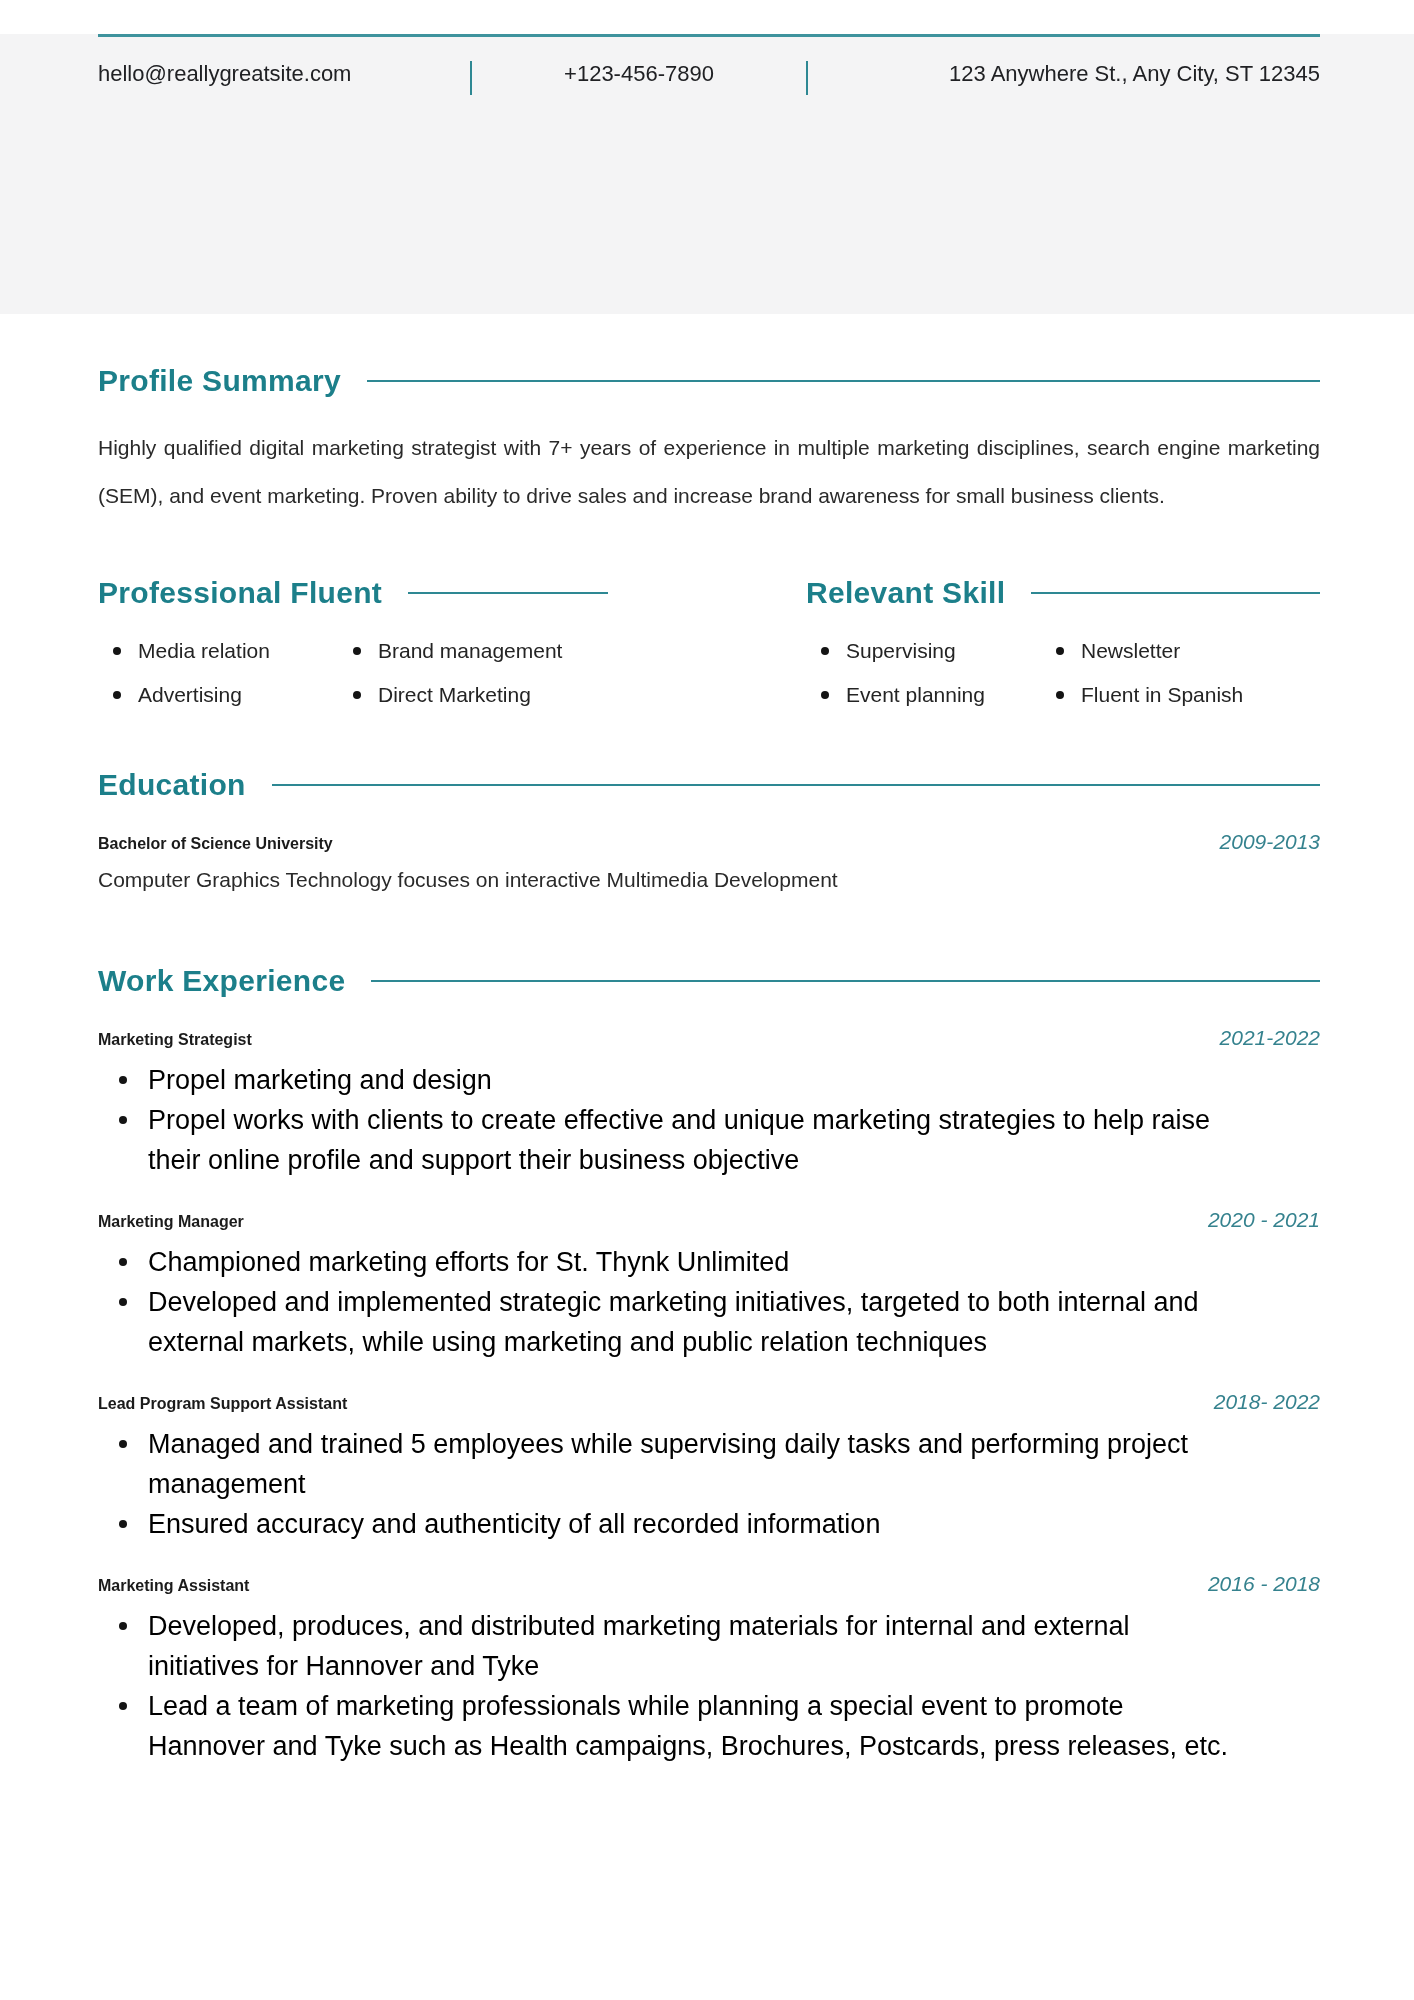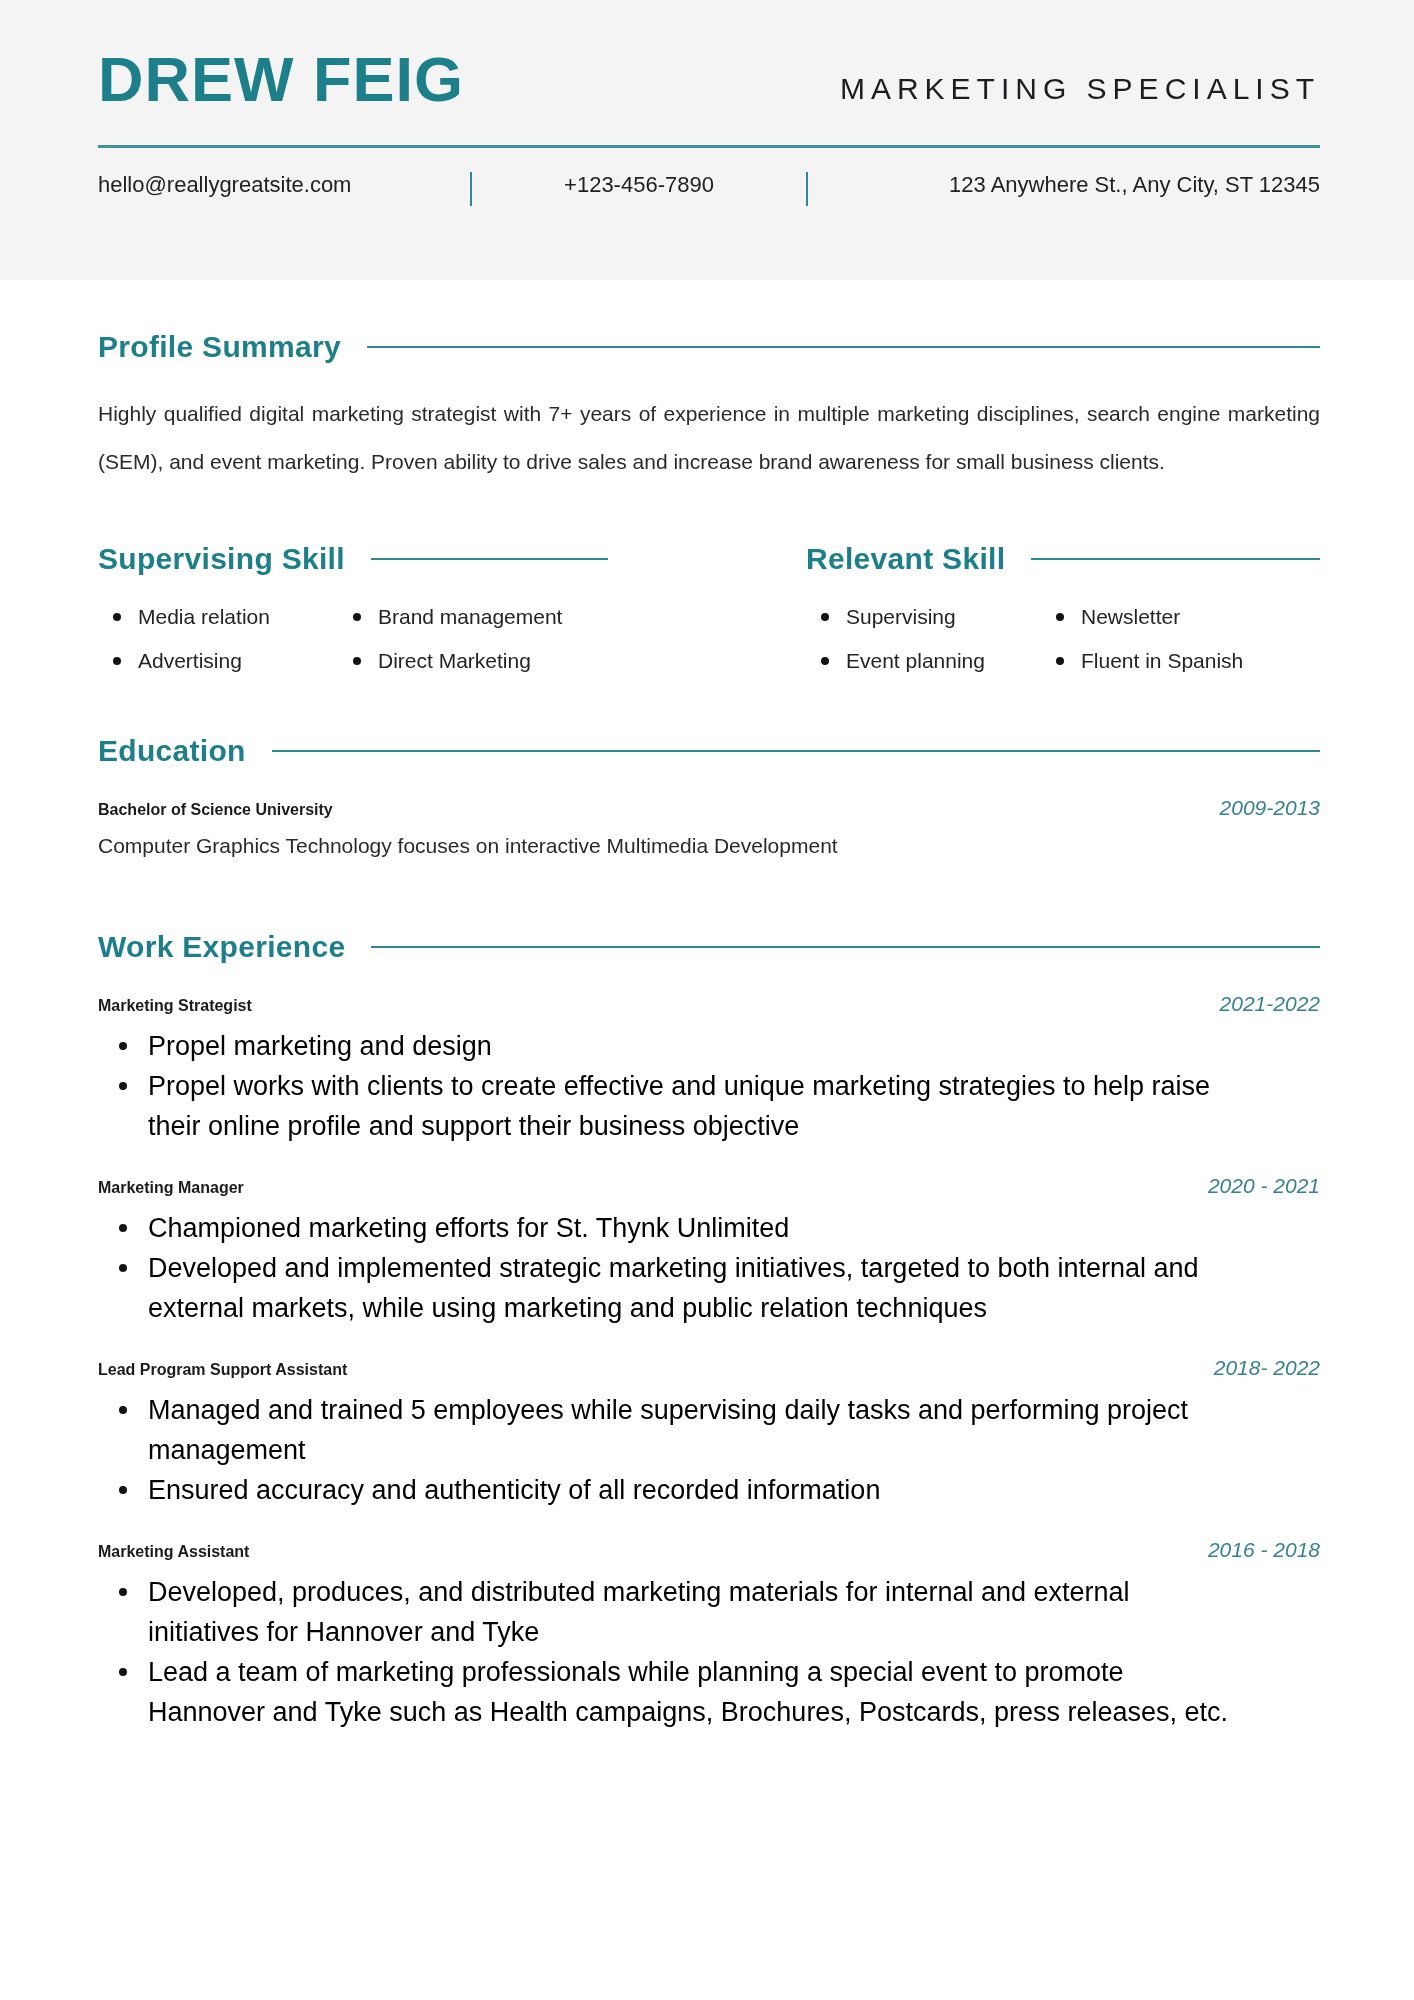--- a/index.html
+++ b/index.html
@@ -57,24 +57,20 @@
   .interest-list { display:flex; justify-content:space-between; margin-top:32px; list-style:none; }
   .interest-list .wbullet { line-height:30px; }
   .interest-list .wbullet::before { top:11px; }
 </style>
 </head>
 <body>
 
 <div class="page">
 
   <header class="band">
-    <div class="name-row">
-      <h1 class="person-name">DREW FEIG</h1>
-      <div class="person-title">MARKETING SPECIALIST</div>
-    </div>
     <div class="header-rule"></div>
     <div class="contact-row">
       <span class="cell-email">hello@reallygreatsite.com</span>
       <span class="vdiv"></span>
       <span class="cell-phone">+123-456-7890</span>
       <span class="vdiv"></span>
       <span class="cell-address">123 Anywhere St., Any City, ST 12345</span>
     </div>
   </header>
 
@@ -84,21 +80,21 @@
       <div class="section-head">
         <h2>Profile Summary</h2>
         <div class="rule"></div>
       </div>
       <p class="summary">Highly qualified digital marketing strategist with 7+ years of experience in multiple marketing disciplines, search engine marketing (SEM), and event marketing. Proven ability to drive sales and increase brand awareness for small business clients.</p>
     </section>
 
     <div class="skills-row">
       <section class="skill-col-left">
         <div class="section-head">
-          <h2>Supervising Skill</h2>
+          <h2>Professional Fluent</h2>
           <div class="rule"></div>
         </div>
         <ul class="skill-grid grid-a">
           <li class="bullet">Media relation</li>
           <li class="bullet">Brand management</li>
           <li class="bullet">Advertising</li>
           <li class="bullet">Direct Marketing</li>
         </ul>
       </section>
       <section class="skill-col-right">

